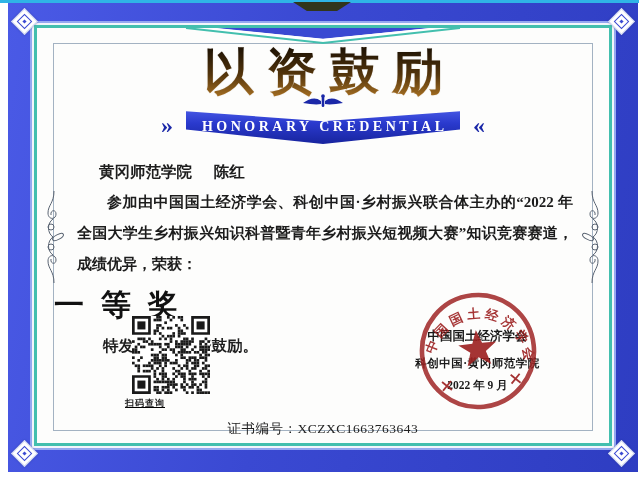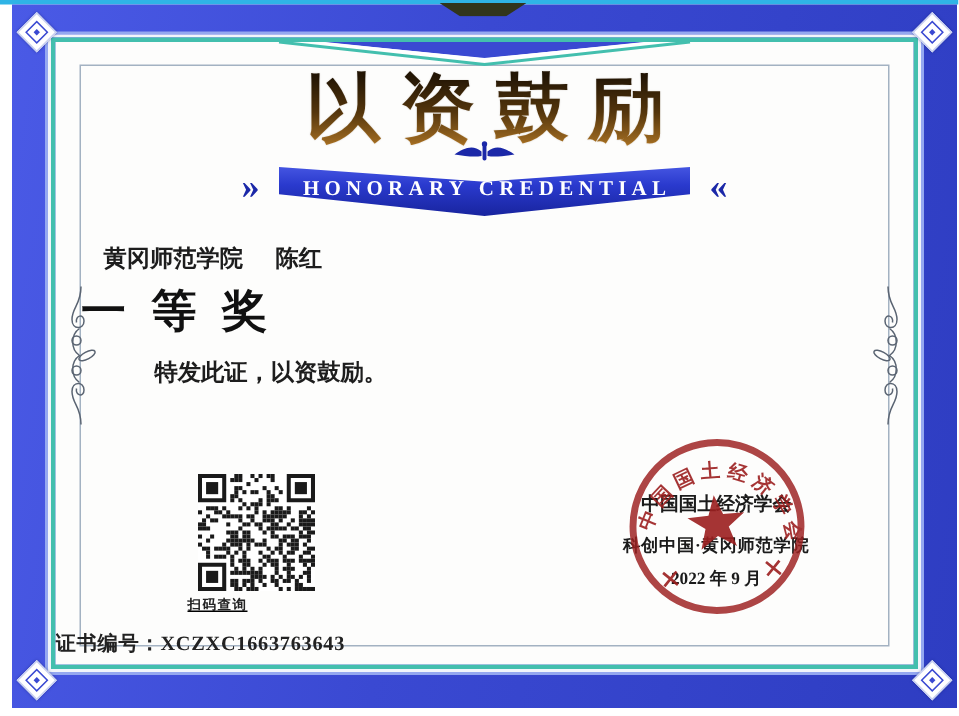--- a/index.html
+++ b/index.html
@@ -44,42 +44,42 @@
   .banner-wrap{position:relative;width:274px;height:38px;margin:4px auto 0;}
   .banner-ornament{position:absolute;top:-13px;left:50%;transform:translateX(-50%);}
   .ribbon{position:absolute;inset:0;background:linear-gradient(180deg,#5061ea 0%,#2a3ace 45%,#18249e 100%);
           clip-path:polygon(0 14%,50% 40%,100% 14%,100% 62%,50% 100%,0 62%);}
   .ribbon-text{position:absolute;left:0;right:0;top:13px;text-align:center;color:#fff;
                font-family:"Liberation Serif",serif;font-size:14px;font-weight:700;
                letter-spacing:3.5px;text-indent:3.5px;}
   .chevron{position:absolute;top:2px;font-size:24px;font-weight:700;color:#1b28a8;line-height:34px;}
   .chevron.left{left:-25px;} .chevron.right{right:-25px;}
 
-  .recipient{margin:18px 34px 0 32px;font-size:15.5px;font-weight:700;color:#1d1d1d;}
+  .recipient{margin:18px 34px 0 62px;font-size:15.5px;font-weight:700;color:#1d1d1d;}
   .recipient .name{margin-left:1.4em;}
   .body-text{margin:4px 36px 0 40px;font-size:15px;line-height:2.08;font-weight:700;
              color:#1c1c1c;text-indent:2em;text-align:justify;}
   .award{margin-top:4px;text-align:left;font-size:30px;font-weight:700;color:#111;
          letter-spacing:17px;text-indent:17px;}
   .closing{margin:10px 0 0 66px;font-size:15.5px;font-weight:700;color:#1d1d1d;}
 
   
   .qr-block{position:absolute;left:88px;top:288px;width:92px;text-align:left;text-decoration:underline;}
   .qr-code{display:block;margin:0 auto;}
   .qr-caption{margin-top:3px;font-size:9px;font-weight:700;letter-spacing:1px;color:#222;}
 
   
   .sig-block{position:absolute;left:338px;top:300px;width:205px;text-align:center;color:#1b1b1b;}
   .sig-org1{font-size:12.5px;font-weight:700;}
   .sig-org2{font-size:11.5px;font-weight:700;margin-top:11px;letter-spacing:.5px;}
   .sig-date{font-size:11.5px;font-weight:700;margin-top:7px;}
   .seal{position:absolute;left:378px;top:260px;transform:rotate(-6deg);opacity:.9;}
 
-  .cert-no{position:absolute;left:0;right:0;bottom:5px;text-align:left;font-size:13.5px;
-           font-weight:700;color:#222;letter-spacing:.5px;}
+  .cert-no{position:absolute;left:0;right:0;bottom:5px;text-align:center;font-size:13.5px;
+           font-weight:400;color:#222;letter-spacing:.5px;}
 </style>
 </head>
 <body>
 
 <div class="top-cyan-line"></div>
 <div class="dark-notch"></div>
 
 <div class="frame-blue">
   <div class="diamond d-tl"></div>
   <div class="diamond d-tr"></div>
@@ -134,20 +134,21 @@
             <div class="ribbon"></div>
             <div class="ribbon-text">HONORARY CREDENTIAL</div>
             <div class="chevron left">»</div>
             <div class="chevron right">«</div>
           </div>
 
           <div class="recipient">
             <span>黄冈师范学院</span><span class="name">陈红</span>
           </div>
 
+          <div class="body-text">参加由中国国土经济学会、科创中国·乡村振兴联合体主办的“2022 年全国大学生乡村振兴知识科普暨青年乡村振兴短视频大赛”知识竞赛赛道，成绩优异，荣获：</div>
 
           <div class="award">一等奖</div>
 
           <div class="closing">特发此证，以资鼓励。</div>
 
           <div class="qr-block">
             <svg class="qr-code" width="78" height="78" viewBox="0 0 29 29">
               <rect x="0" y="0" width="29" height="29" fill="#fff"></rect>
               <g fill="#1a1a1a" id="qr-finders">
                 <path d="M0,0h7v7h-7z M1,1v5h5v-5z" fill-rule="evenodd"></path>

